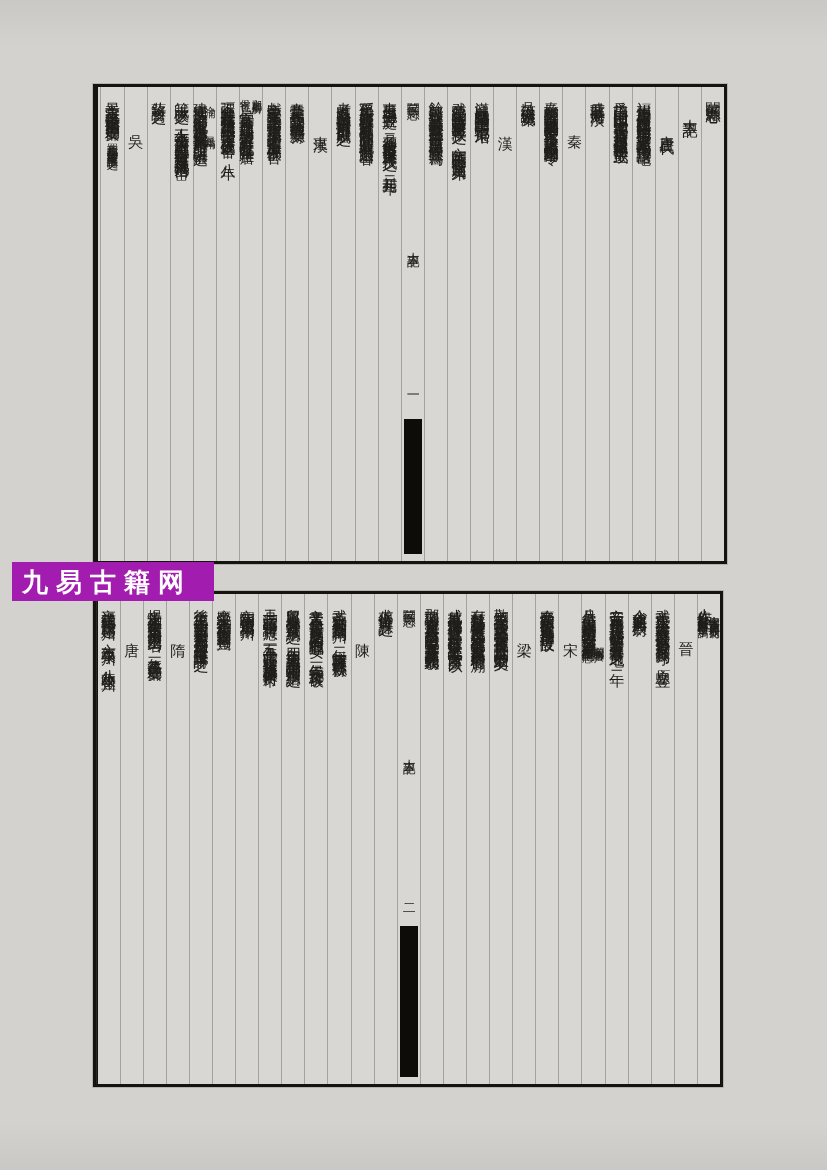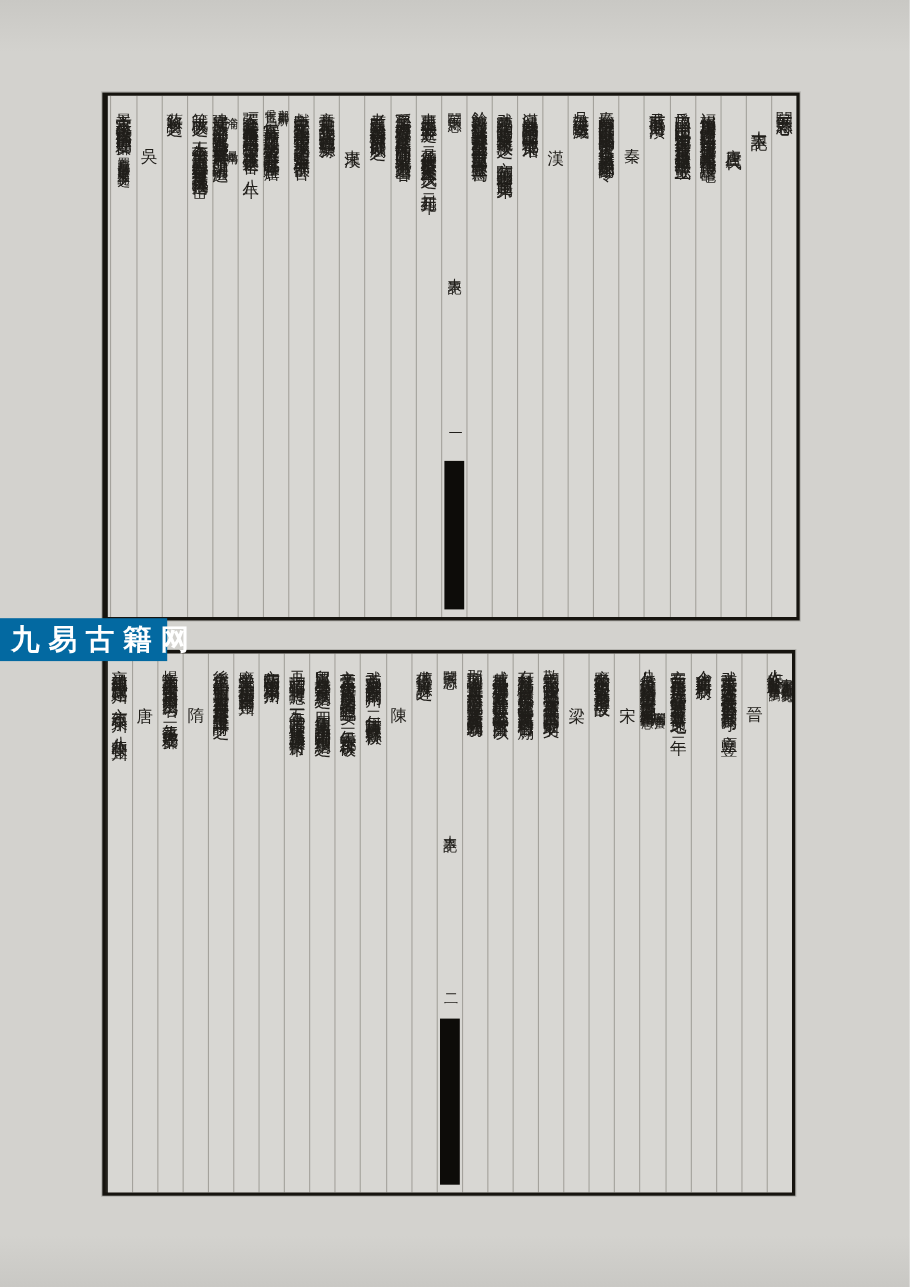--- a/index.html
+++ b/index.html
@@ -38,22 +38,22 @@
   .fold .ft{
     position:absolute;left:50%;transform:translateX(-50%);
     font-size:12.5px;letter-spacing:1.5px;color:#201e1a;white-space:nowrap;
     text-orientation:upright;
   }
   .fold .ft-title{top:6px;}
   .fold .ft-section{top:155px;}
   .fold .ft-num{top:300px;font-size:13px;}
   .fold .bar{position:absolute;left:2px;right:2px;top:332px;bottom:7px;background:#0d0c09;}
   .wm{
-    position:absolute;left:0;top:562px;width:152px;height:39px;
-    background:#0369a1;color:#ffffff;
+    position:absolute;left:12px;top:562px;width:202px;height:39px;
+    background:#a21caf;color:#ffffff;
     font-family:"DejaVu Sans","Liberation Sans",sans-serif;font-weight:bold;
     font-size:26px;line-height:40px;letter-spacing:8px;
     padding-left:10px;box-sizing:border-box;white-space:nowrap;
   }
 </style>
 </head>
 <body>
 
 <div id="leaf-top" class="leaf">
     <div class="col"><span class="txt">閩侯縣志卷一</span></div>

